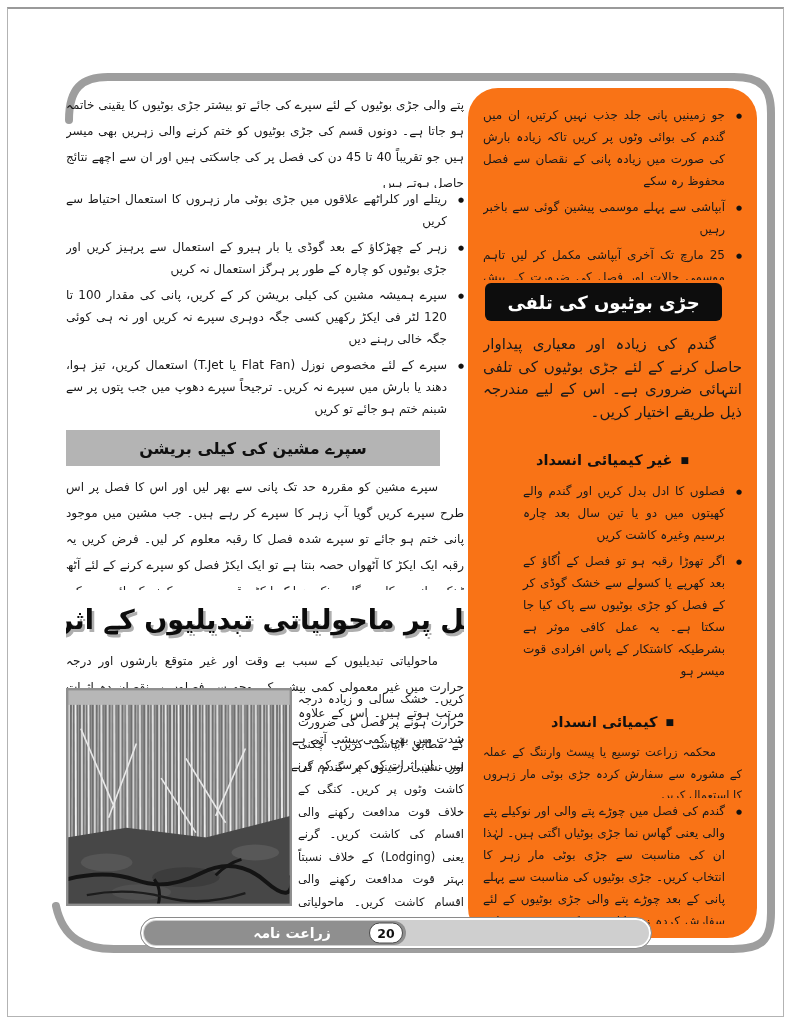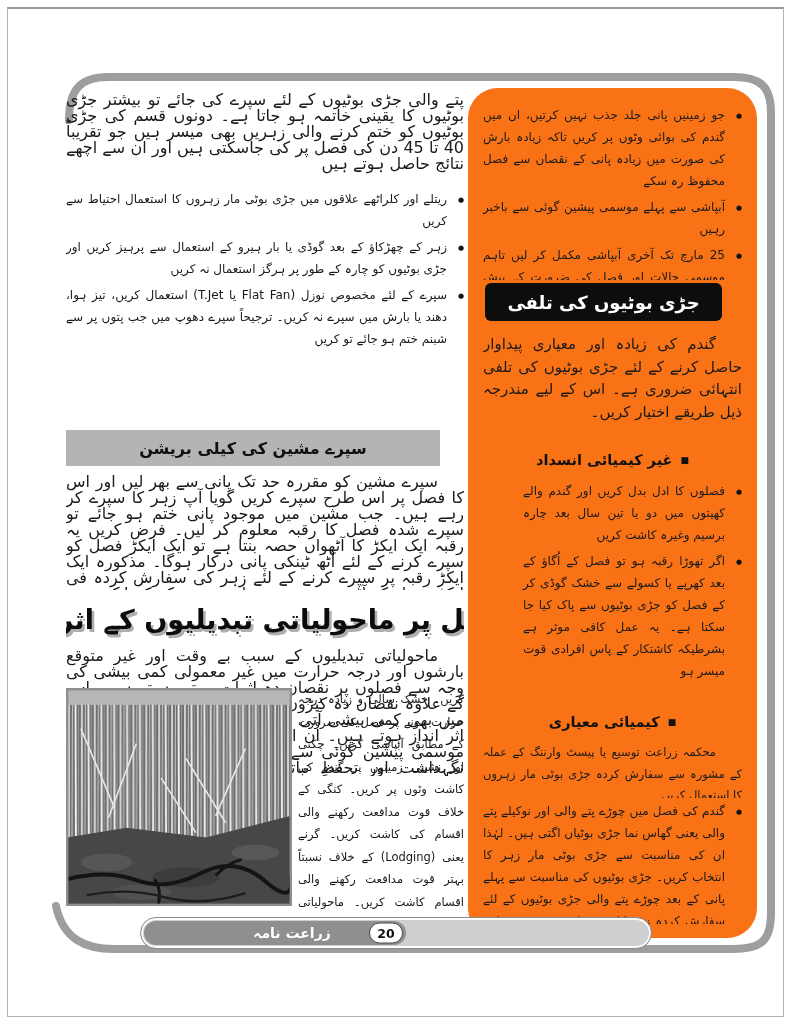--- a/index.html
+++ b/index.html
@@ -5,21 +5,21 @@
   html,body{margin:0;padding:0;background:#ffffff;}
   .scan{
     position:relative;width:791px;height:1024px;background:#fff;overflow:hidden;
     font-family:"DejaVu Sans","Liberation Sans",sans-serif;color:#1a1a1a;
   }
   .scan-border{position:absolute;inset:7px;border:1px solid #b3b3b3;border-top:2px solid #9a9a9a;pointer-events:none;}
   .frame-svg{position:absolute;left:0;top:0;width:791px;height:1024px;}
 
   
   .urdu{direction:rtl;unicode-bidi:plaintext;text-align:justify;}
-  .para{font-size:16px;line-height:16px;}
+  .para{font-size:12px;line-height:26px;}
   .para.indent{text-indent:26px;}
   ul.dots{list-style:none;margin:0;padding:0;direction:rtl;}
   ul.dots li{position:relative;padding-right:17px;margin-bottom:4px;font-size:12px;line-height:22px;text-align:justify;}
   ul.dots li::before{content:"●";position:absolute;right:0;top:1px;font-size:7px;color:#111;}
 
   
   .left-col{position:absolute;left:66px;top:88px;width:398px;}
   .lc-block{position:absolute;left:0;width:398px;overflow:hidden;}
   .lc-intro{top:4px;height:96px;}
   .lc-bullets{top:100px;height:238px;}
@@ -95,20 +95,21 @@
   <svg class="frame-svg" viewBox="0 0 791 1024">
     <path d="M 69 120 C 69 88 82 77 108 77 L 734 77 C 762 77 771 88 771 113 L 771 913 C 771 941 761 949 733 949 L 114 949 C 85 949 63 939 56 906" fill="none" stroke="#9e9e9e" stroke-width="8" stroke-linecap="round"></path>
   </svg>
 
   <div class="left-col">
     <div class="lc-block lc-intro urdu para">پتے والی جڑی بوٹیوں کے لئے سپرے کی جائے تو بیشتر جڑی بوٹیوں کا یقینی خاتمہ ہو جاتا ہے۔ دونوں قسم کی جڑی بوٹیوں کو ختم کرنے والی زہریں بھی میسر ہیں جو تقریباً 40 تا 45 دن کی فصل پر کی جاسکتی ہیں اور ان سے اچھے نتائج حاصل ہوتے ہیں</div>
 
     <ul class="dots lc-block lc-bullets">
       <li>ریتلے اور کلراٹھے علاقوں میں جڑی بوٹی مار زہروں کا استعمال احتیاط سے کریں</li>
       <li>زہر کے چھڑکاؤ کے بعد گوڈی یا بار ہیرو کے استعمال سے پرہیز کریں اور جڑی بوٹیوں کو چارہ کے طور پر ہرگز استعمال نہ کریں</li>
+      <li>سپرے ہمیشہ مشین کی کیلی بریشن کر کے کریں، پانی کی مقدار 100 تا 120 لٹر فی ایکڑ رکھیں کسی جگہ دوہری سپرے نہ کریں اور نہ ہی کوئی جگہ خالی رہنے دیں</li>
       <li>سپرے کے لئے مخصوص نوزل (Flat Fan یا T.Jet) استعمال کریں، تیز ہوا، دھند یا بارش میں سپرے نہ کریں۔ ترجیحاً سپرے دھوپ میں جب پتوں پر سے شبنم ختم ہو جائے تو کریں</li>
     </ul>
 
     <div class="graybar">سپرے مشین کی کیلی بریشن</div>
 
     <div class="lc-block lc-calib urdu para indent">سپرے مشین کو مقررہ حد تک پانی سے بھر لیں اور اس کا فصل پر اس طرح سپرے کریں گویا آپ زہر کا سپرے کر رہے ہیں۔ جب مشین میں موجود پانی ختم ہو جائے تو سپرے شدہ فصل کا رقبہ معلوم کر لیں۔ فرض کریں یہ رقبہ ایک ایکڑ کا آٹھواں حصہ بنتا ہے تو ایک ایکڑ فصل کو سپرے کرنے کے لئے آٹھ ٹینکی پانی درکار ہوگا۔ مذکورہ ایک ایکڑ رقبہ پر سپرے کرنے کے لئے زہر کی سفارش کردہ فی ایکڑ مقدار کو آٹھ حصوں میں برابر تقسیم کر کے ایک حصہ فی ٹینکی پانی میں ملا کر سپرے کریں۔</div>
 
     <div class="bigheading">فصل پر ماحولیاتی تبدیلیوں کے اثرات</div>
 
     <div class="lc-block lc-effects urdu para indent">ماحولیاتی تبدیلیوں کے سبب بے وقت اور غیر متوقع بارشوں اور درجہ حرارت میں غیر معمولی کمی بیشی کی وجہ سے فصلوں پر نقصان دہ اثرات مرتب ہوتے ہیں۔ اس کے علاوہ نقصان دہ کیڑوں اور بیماریوں کے حملہ کی شدت میں بھی کمی بیشی آتی ہے۔ یہ اثرات وقت کاشت پر بھی اثر انداز ہوتے ہیں۔ ان اثرات کو کم سے کم کرنے کے لئے موسمی پیشین گوئی سے باخبر رہیں، فصل کی خصوصی نگہداشت اور تحفظِ نباتات کا خاص خیال رکھیں۔ زائد بارشوں کی صورت میں گندم کے کھیتوں سے پانی کی نکاسی کا بندوبست</div>
@@ -162,21 +163,21 @@
       <span>غیر کیمیائی انسداد</span>
     </div>
 
     <ul class="dots rp-block rp-list1">
       <li>فصلوں کا ادل بدل کریں اور گندم والے کھیتوں میں دو یا تین سال بعد چارہ برسیم وغیرہ کاشت کریں</li>
       <li>اگر تھوڑا رقبہ ہو تو فصل کے اُگاؤ کے بعد کھرپے یا کسولے سے خشک گوڈی کر کے فصل کو جڑی بوٹیوں سے پاک کیا جا سکتا ہے۔ یہ عمل کافی موثر ہے بشرطیکہ کاشتکار کے پاس افرادی قوت میسر ہو</li>
     </ul>
 
     <div class="subhead sh2">
       <span class="sq">■</span>
-      <span>کیمیائی معیاری</span>
+      <span>کیمیائی انسداد</span>
     </div>
 
     <div class="rp-block rp-chem-intro urdu">
       <div class="para indent">محکمہ زراعت توسیع یا پیسٹ وارننگ کے عملہ کے مشورہ سے سفارش کردہ جڑی بوٹی مار زہروں کا استعمال کریں۔</div>
     </div>
 
     <ul class="dots rp-block rp-list2">
       <li>گندم کی فصل میں چوڑے پتے والی اور نوکیلے پتے والی یعنی گھاس نما جڑی بوٹیاں اگتی ہیں۔ لہٰذا ان کی مناسبت سے جڑی بوٹی مار زہر کا انتخاب کریں۔ جڑی بوٹیوں کی مناسبت سے پہلے پانی کے بعد چوڑے پتے والی جڑی بوٹیوں کے لئے سفارش کردہ زہر کا سپرے کریں۔ دوسرے پانی کے بعد نوکیلے</li>
     </ul>
   </div>

